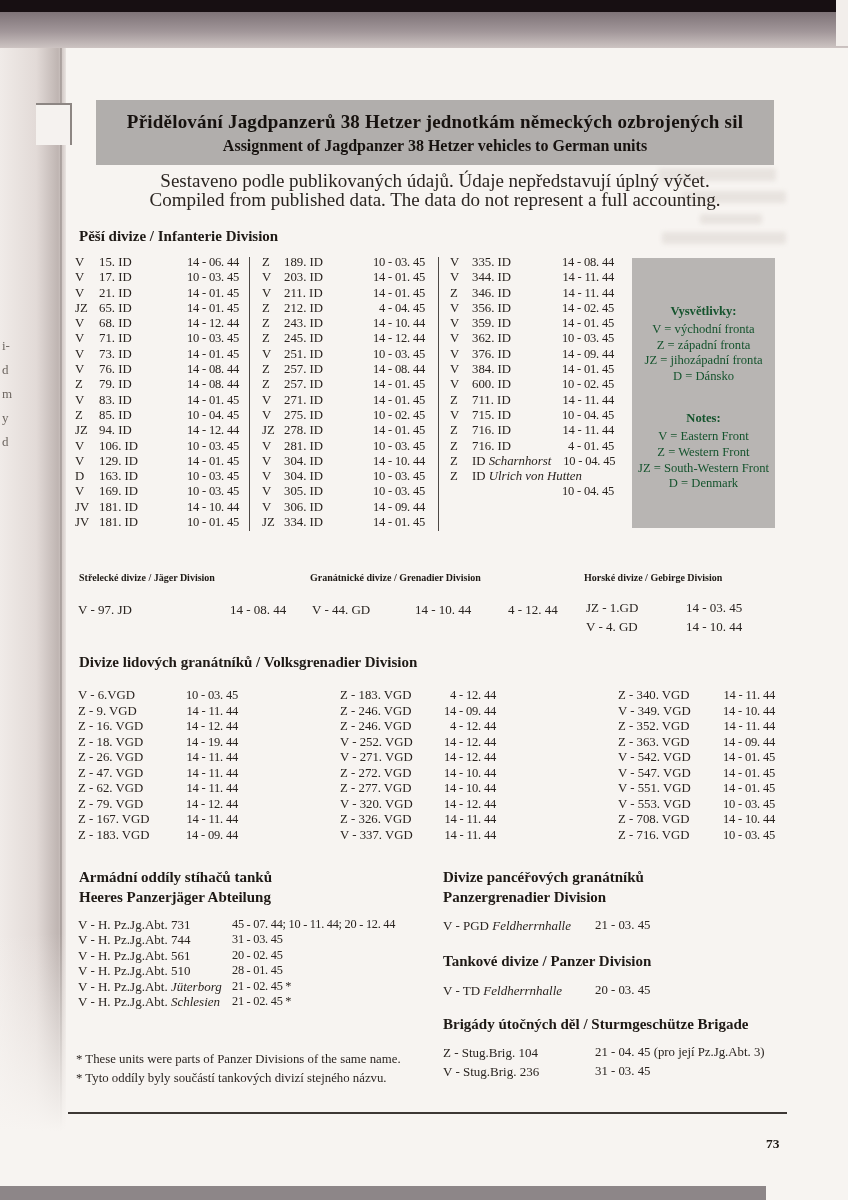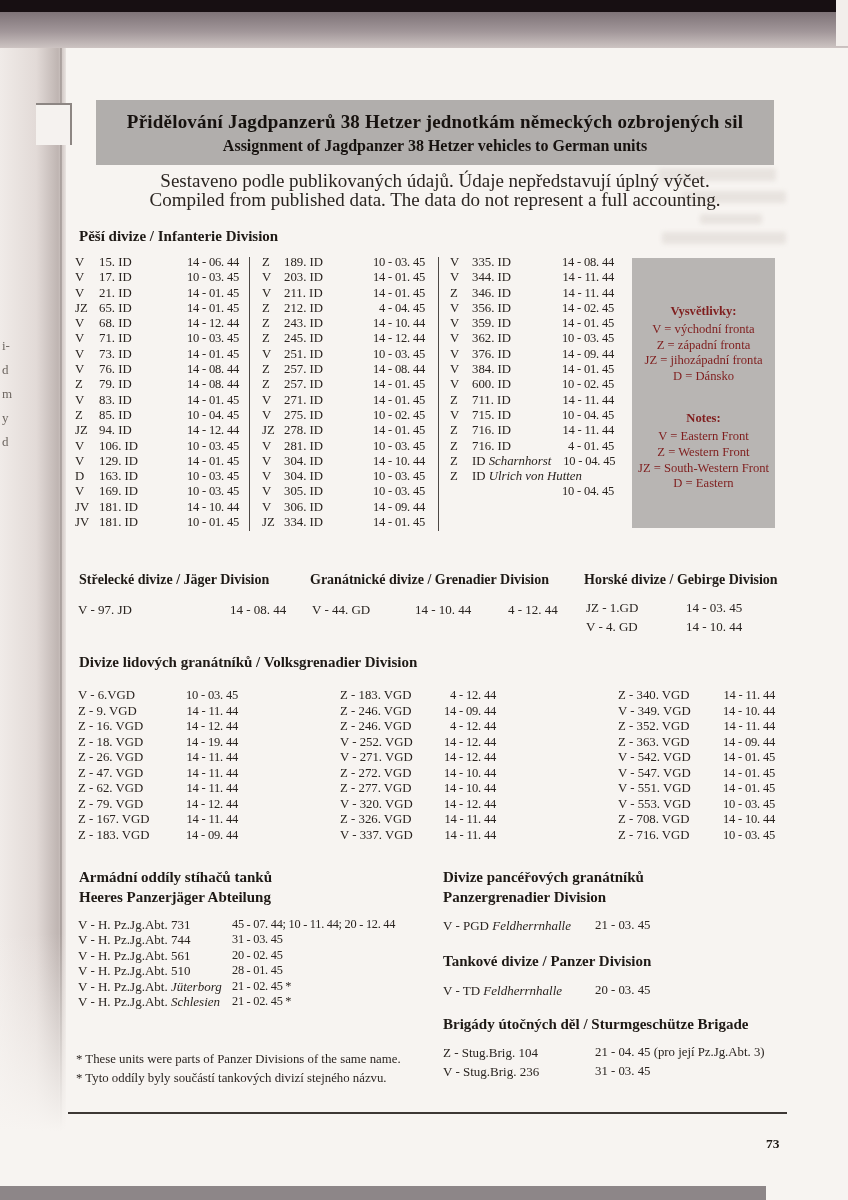--- a/index.html
+++ b/index.html
@@ -28,32 +28,32 @@
   .smudge{position:absolute;background:#e8e3df;filter:blur(2px);border-radius:3px;}
   
   .title-box{position:absolute;left:96px;top:100px;width:678px;height:65px;
     background:#b1aeac;text-align:center;padding-top:9px;box-sizing:border-box;}
   .title-cs{font-size:19px;font-weight:bold;color:#17120f;letter-spacing:.2px;line-height:25px;}
   .title-en{font-size:16px;font-weight:bold;color:#17120f;margin-top:3px;}
   .subnote{position:absolute;left:96px;top:171px;width:678px;text-align:center;
     font-size:19px;line-height:19px;color:#2b2521;}
   
   .h-sec{position:absolute;font-size:15px;font-weight:bold;color:#1e1915;white-space:nowrap;}
-  .h-mid{position:absolute;font-size:14px;font-weight:bold;color:#1e1915;white-space:nowrap;}
+  .h-mid{position:absolute;font-size:10px;font-weight:bold;color:#1e1915;white-space:nowrap;}
   
   .inf-col{position:absolute;top:255px;font-size:12.8px;}
   .irow{display:flex;height:15.3px;line-height:15.3px;white-space:nowrap;}
   .ifront{width:24px;flex:none;}
   .iname{flex:1;}
   .idate{width:64px;flex:none;text-align:right;font-size:12.5px;letter-spacing:-.2px;}
   .vrule{position:absolute;top:257px;width:1px;height:274px;background:#4c4744;}
   
   .legend{position:absolute;left:632px;top:258px;width:143px;height:270px;
     background:#b8b5b3;text-align:center;box-sizing:border-box;padding-top:46px;
-    font-size:12.6px;color:#7f1d1d;}
+    font-size:12.6px;color:#14532d;}
   .legend .lg-title{font-weight:bold;margin-bottom:3px;}
   .legend .lg-item{line-height:15.6px;}
   .legend .lg-en{margin-top:27px;}
   
   .cell{position:absolute;font-size:13px;white-space:nowrap;}
   
   .vgd-col{position:absolute;top:688px;font-size:12.8px;}
   .vgdrow{display:flex;height:15.5px;line-height:15.5px;white-space:nowrap;}
   .vunit{flex:1;}
   .vdate{flex:none;text-align:right;font-size:12.5px;letter-spacing:-.2px;width:66px;}
@@ -434,21 +434,21 @@
       <div class="lg-item">JZ = jihozápadní fronta</div>
       <div class="lg-item">D = Dánsko</div>
     </div>
   <div class="lg-en">
     <div class="lg-title">Notes:</div>
     <div>
 
     <div class="lg-item">V = Eastern Front</div>
         <div class="lg-item">Z = Western Front</div>
         <div class="lg-item">JZ = South-Western Front</div>
-        <div class="lg-item">D = Eastern</div>
+        <div class="lg-item">D = Denmark</div>
       </div>
   </div>
 </div>
 
 <div class="h-mid" style="left:79px;top:572px;">Střelecké divize / Jäger Division</div>
 <div class="h-mid" style="left:310px;top:572px;">Granátnické divize / Grenadier Division</div>
 <div class="h-mid" style="left:584px;top:572px;">Horské divize / Gebirge Division</div>
 
 <span class="cell" style="left:78px;top:602px;">V - 97. JD</span>
 <span class="cell" style="left:230px;top:602px;">14 - 08. 44</span>

